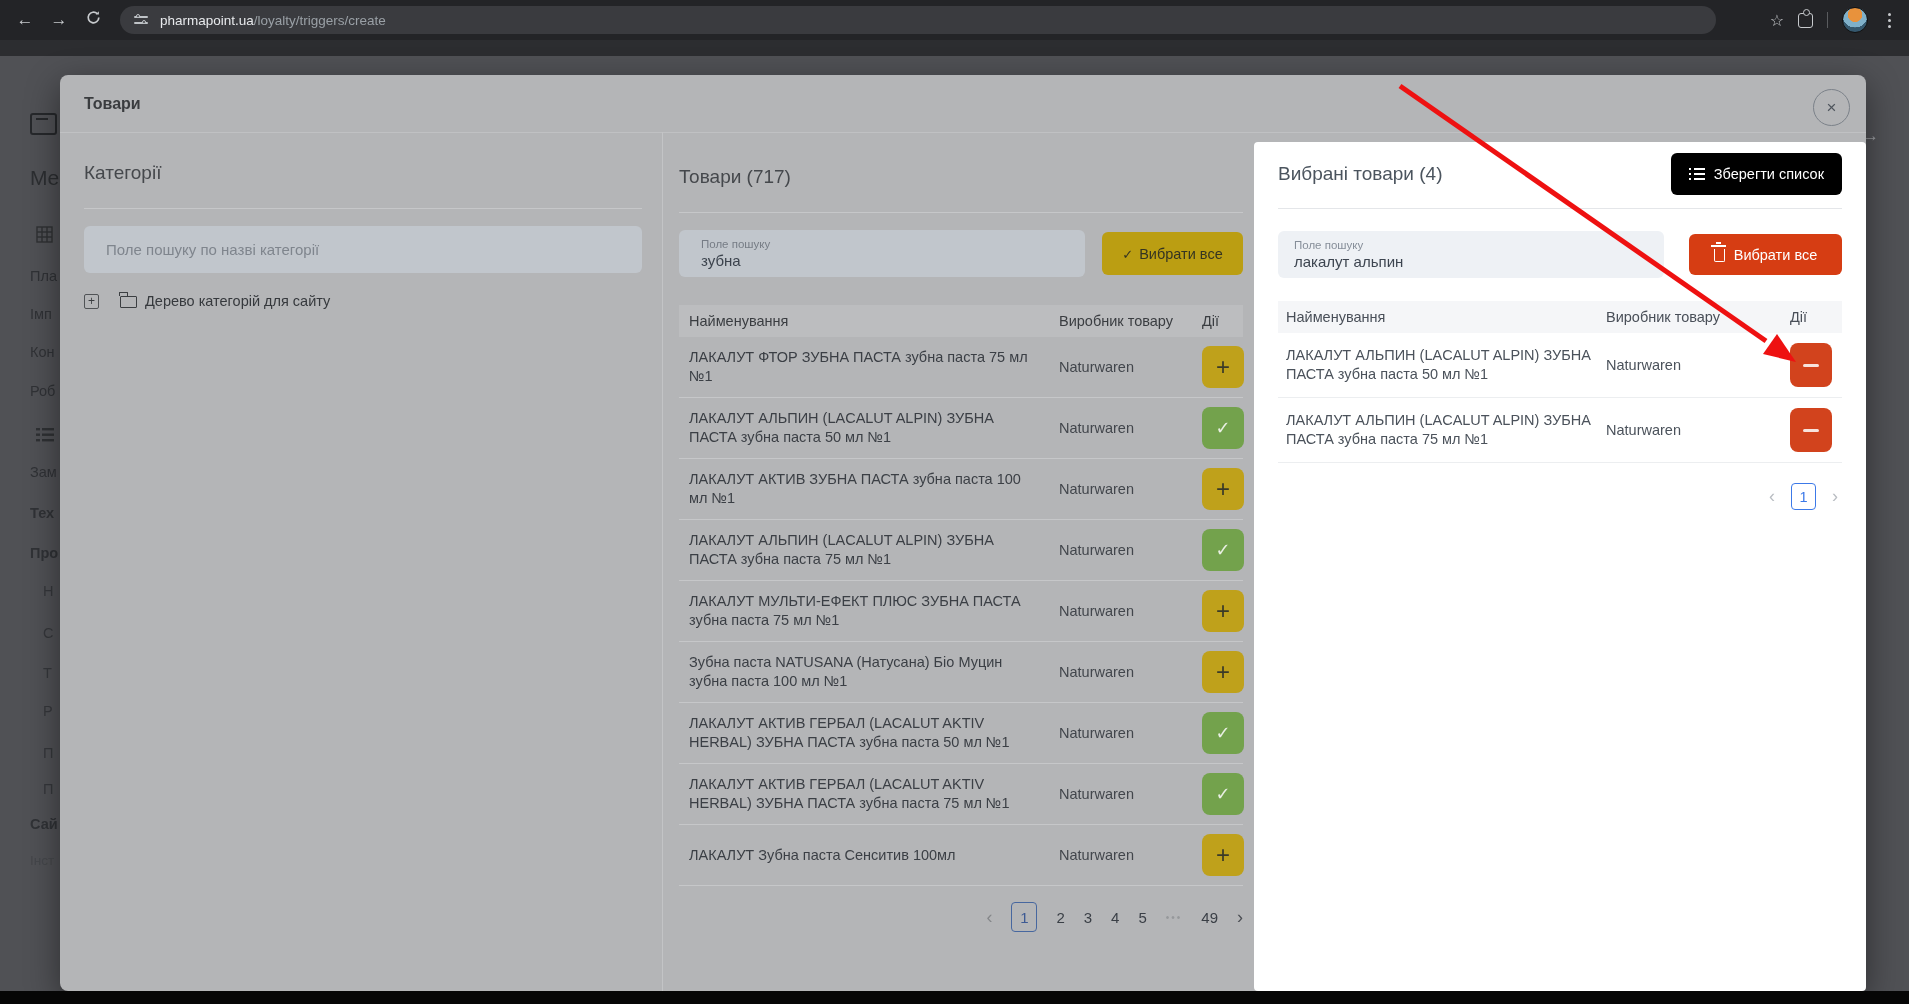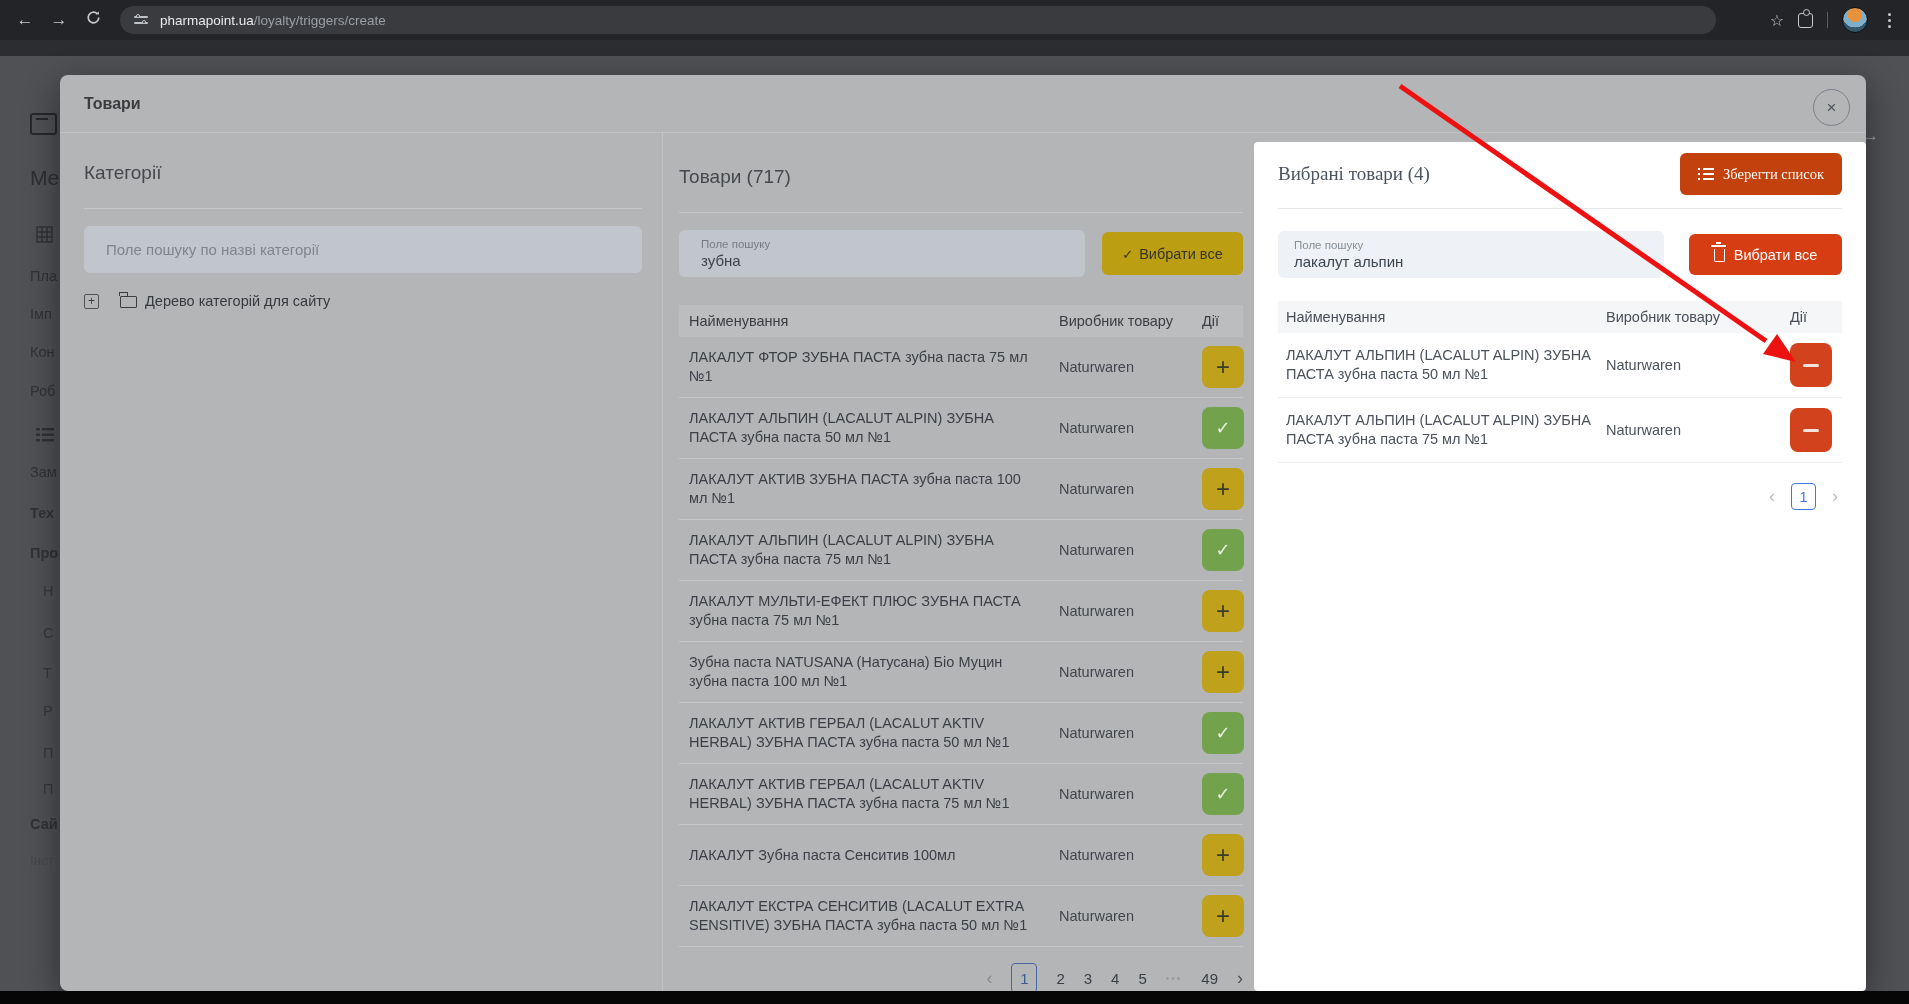--- a/index.html
+++ b/index.html
@@ -83,23 +83,23 @@
   .act-btn.check { background:#73a24c; color:#e9efe3; font-size:18px; }
 
   .pagin { margin-top:16px; display:flex; justify-content:flex-end; align-items:center; gap:19px; font-size:15px; color:#3a3f46; }
   .pagin .chev { color:#85878a; font-size:18px; }
   .pagin .chev.dark { color:#4c4f54; }
   .pagin .cur { min-width:26px; height:30px; border:1.5px solid #47679f; border-radius:4px; color:#3d5a94; display:flex; align-items:center; justify-content:center; }
   .pagin .dots { color:#96989b; font-size:10px; letter-spacing:2px; }
 
   
   .panel { position:absolute; left:1194px; top:67px; width:612px; height:849px; background:#ffffff; border-radius:4px; padding:0 24px; z-index:3; }
-  .panel-headrow { margin-top:11px; height:42px; display:flex; align-items:center; justify-content:space-between;font-family:Liberation Serif, serif; }
+  .panel-headrow { margin-top:11px; height:42px; display:flex; align-items:center; justify-content:space-between; }
   .panel-title { font-size:19px; color:#4b545e; }
-  .btn-save { height:42px; padding:0 18px; background:#c2410c; color:#fff; border:none; border-radius:6px; font-size:14.5px; font-family:inherit; cursor:pointer; display:flex; align-items:center; gap:9px; }
+  .btn-save { height:42px; padding:0 18px; background:#000000; color:#fff; border:none; border-radius:6px; font-size:14.5px; font-family:inherit; cursor:pointer; display:flex; align-items:center; gap:9px; }
   .list-ico { width:16px; height:12px; position:relative; }
   .list-ico i { position:absolute; left:5px; width:11px; height:1.8px; background:#fff; display:block; }
   .list-ico i:nth-child(1){top:0;} .list-ico i:nth-child(2){top:5px;} .list-ico i:nth-child(3){top:10px;}
   .list-ico b { position:absolute; left:0; width:2px; height:2px; background:#fff; display:block; }
   .list-ico b:nth-child(4){top:0;} .list-ico b:nth-child(5){top:5px;} .list-ico b:nth-child(6){top:10px;}
   .panel-div { margin-top:13px; height:1px; background:#e4e6e9; }
   .panel-searchrow { margin-top:22px; display:flex; align-items:flex-start; }
   .search-lite { flex:0 0 386px; height:47px; background:#eef1f5; border-radius:6px; padding:0 16px; display:flex; flex-direction:column; justify-content:center; }
   .search-lite .lbl { font-size:11.5px; color:#868e99; margin-bottom:2px; }
   .search-lite .val { font-size:15px; color:#3d4550; }
@@ -333,30 +333,20 @@
             <td class="name">ЛАКАЛУТ Зубна паста Сенситив 100мл</td>
             <td class="man">Naturwaren</td>
             <td class="act">
               <button class="act-btn plus">
                 <span>+</span>
               </button>
 
             </td>
           </tr>
 
-          <tr>
-            <td class="name">ЛАКАЛУТ ЕКСТРА СЕНСИТИВ (LACALUT EXTRA SENSITIVE) ЗУБНА ПАСТА зубна паста 50 мл №1</td>
-            <td class="man">Naturwaren</td>
-            <td class="act">
-              <button class="act-btn plus">
-                <span>+</span>
-              </button>
-
-            </td>
-          </tr>
         </tbody>
     </table>
     <div class="pagin">
       <span class="chev">‹</span>
       <span class="cur">1</span>
       <span>2</span>
       <span>3</span>
       <span>4</span>
       <span>5</span>
       <span class="dots">•••</span>

